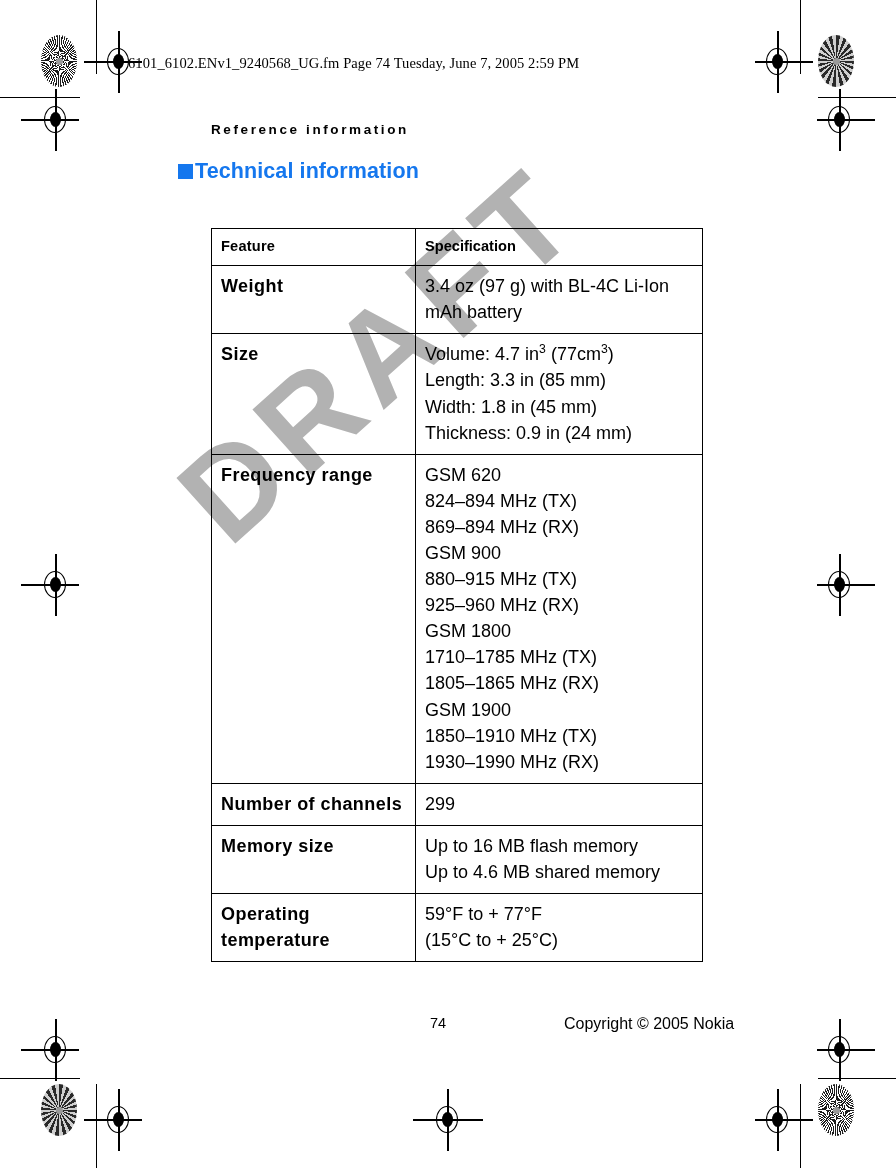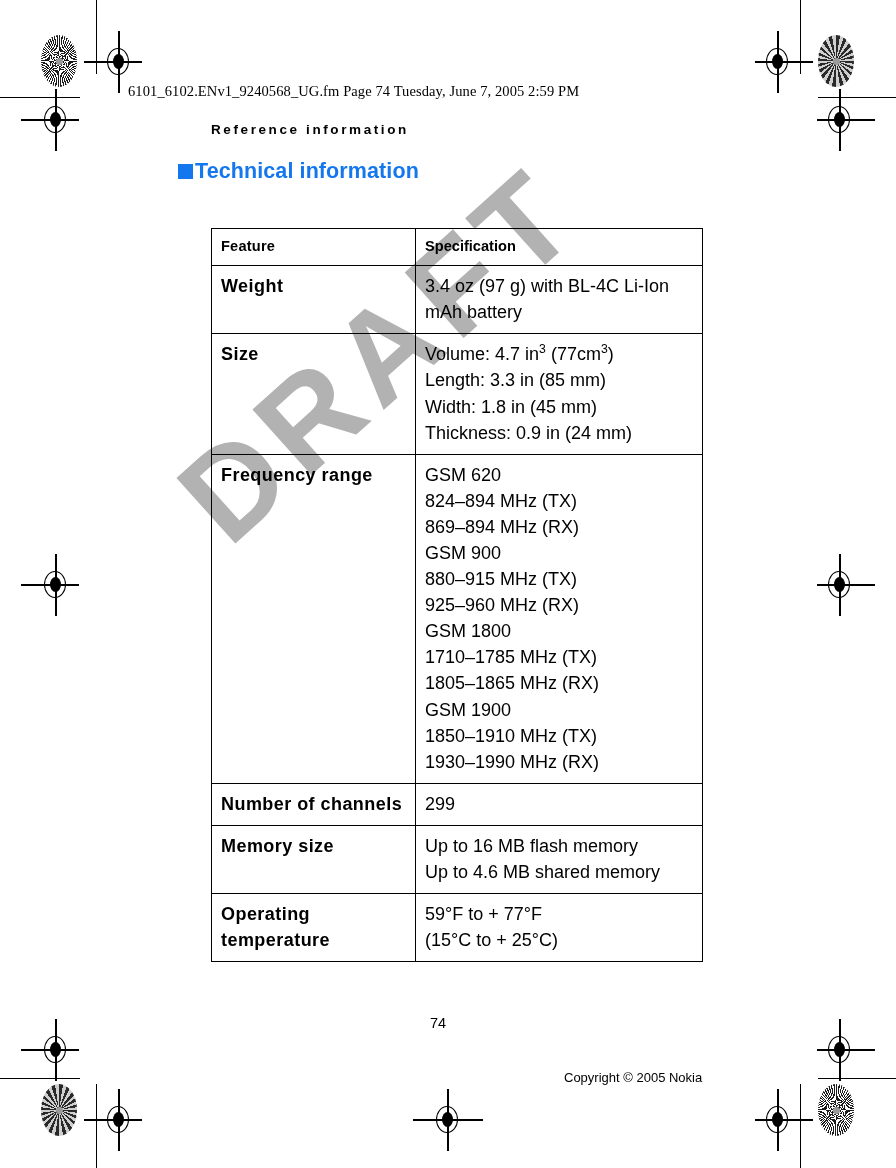--- a/index.html
+++ b/index.html
@@ -88,21 +88,20 @@
   }
 
   
   .filestamp {
     position: absolute;
     left: 128px; top: 55px;
     font-family: "Liberation Serif", serif;
     font-size: 14.5px;
     white-space: nowrap;
     letter-spacing: .1px;
-    margin-top: 28px;
   }
 
   .running-head {
     position: absolute;
     left: 211px; top: 122px;
     font-size: 13.5px;
     font-weight: bold;
     letter-spacing: 2.6px;
   }
 
@@ -171,22 +170,22 @@
   .cell-line { display: block; }
   sup { font-size: .68em; vertical-align: super; line-height: 0; }
 
   .footer-page {
     position: absolute;
     left: 430px; top: 1015px;
     font-size: 14.5px;
   }
   .footer-copy {
     position: absolute;
-    left: 564px; top: 1070px;
-    font-size: 13px;
+    left: 564px; top: 1015px;
+    font-size: 16px;
     white-space: nowrap;
     text-align: right;
   }
 </style>
 </head>
 <body>
 
 <div class="marks">
 
   <div class="trimline" style="left:96px;  top:0px;   width:1.4px; height:74px;"></div>

